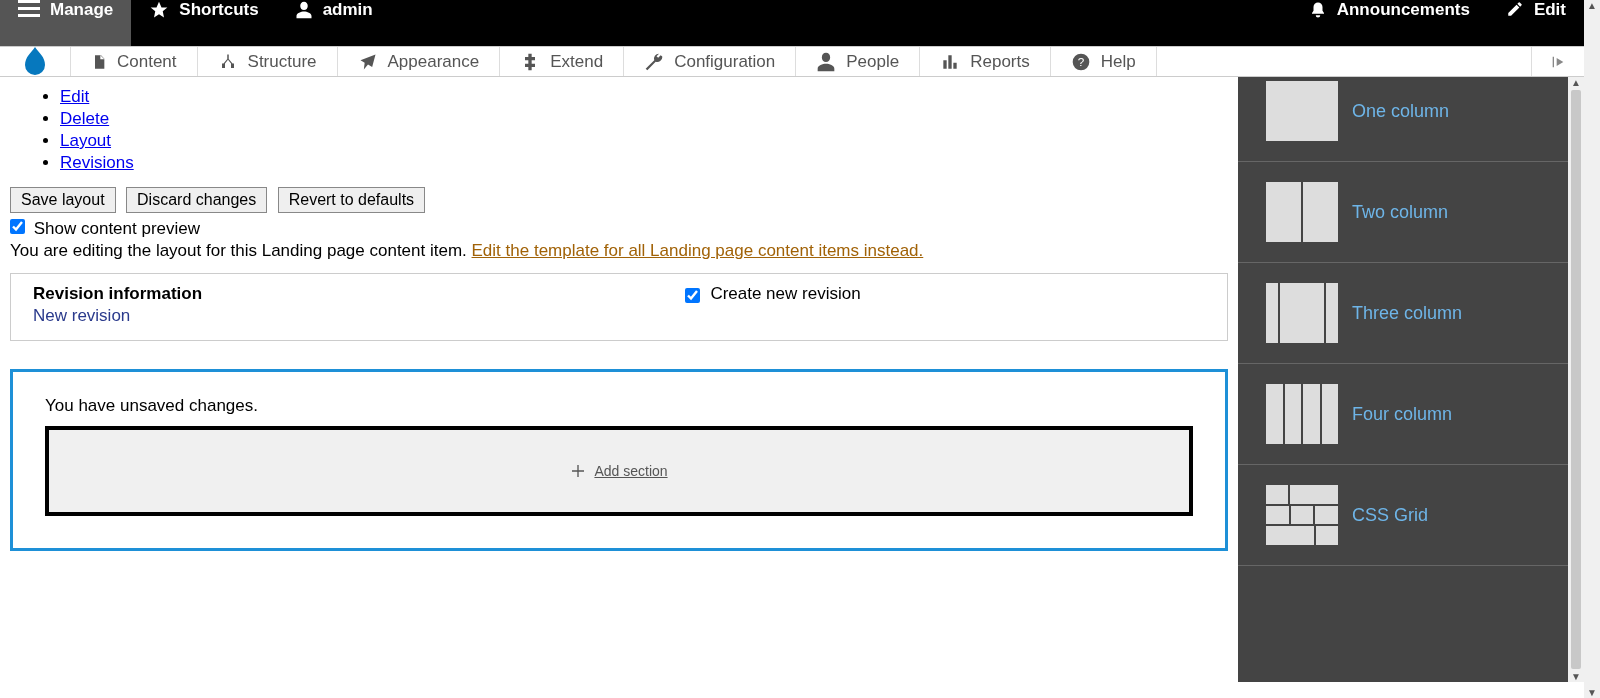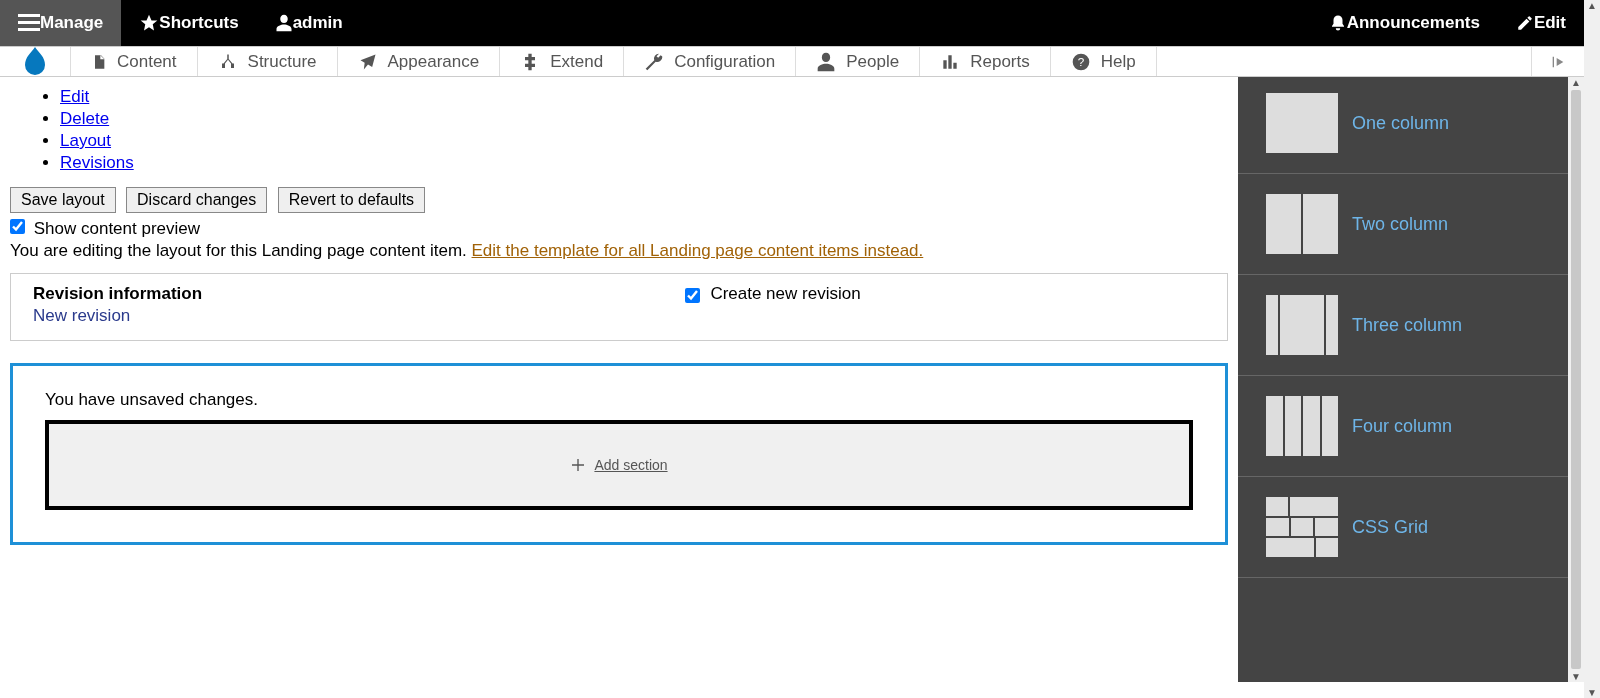--- a/index.html
+++ b/index.html
@@ -2,21 +2,21 @@
 <html><head>
 <meta charset="utf-8">
 <style>
   * { box-sizing: border-box; margin: 0; padding: 0; }
   body { font-family: Arial, Helvetica, sans-serif; font-size: 16px; color: #000; background: #fff; width: 1600px; height: 698px; overflow: hidden; position: relative; }
 
   
   .toolbar-black { background: #000; height: 46px; display: flex; align-items: center; color: #fff; font-weight: bold; }
   .toolbar-black .tb-left { display: flex; align-items: center; height: 100%; }
   .toolbar-black .tb-right { margin-left: auto; display: flex; align-items: center; height: 100%; }
-  .tb-item { display: flex; align-items: center; padding: 0 18px; height: 100%; cursor: pointer; }
+  .tb-item { display: flex; gap: 10px; padding: 0 18px; height: 100%; cursor: pointer; }
   .tb-item.manage { background: #555; }
   .tb-item svg { fill: #fff; }
   .tb-item span { font-size: 17px; }
 
   
   .admin-menu { height: 31px; border-top: 1px solid #ccc; border-bottom: 1px solid #ccc; background: #fff; display: flex; align-items: stretch; }
   .admin-menu .am-item { display: flex; align-items: center; gap: 10px; padding: 0 20px; border-right: 1px solid #ddd; cursor: pointer; color: #555; font-size: 17px; }
   .admin-menu .am-item svg { fill: #555; }
   .admin-menu .am-item.drupal { padding: 0 22px; }
   .admin-menu .am-item.drupal svg { fill: #0678be; }
@@ -37,31 +37,31 @@
   .edit-line a { color: #a16207; text-decoration: underline; }
 
   .revision-box { border: 1px solid #ccc; margin-top: 12px; display: flex; }
   .revision-left { width: 290px; padding: 10px 0 14px 22px; }
   .revision-left .ri-title { font-weight: bold; font-size: 17px; }
   .revision-left .ri-sub { color: #2a3a8c; font-size: 17px; margin-top:2px;}
   .revision-right { flex:1; padding: 10px 0 14px 18px; display:flex; align-items:flex-start;justify-content:center;}
   .revision-right input { margin-right: 10px; margin-top:4px;}
   .revision-right label { font-size:17px; }
 
-  .layout-box { border: 3px solid #1e90d7; margin-top: 22px; padding: 24px 32px 32px 32px; }
+  .layout-box { border: 3px solid #1e90d7; margin-top: 28px; padding: 24px 32px 32px 32px; }
   .layout-box .unsaved { font-size: 17px; margin-bottom: 10px; }
   .add-section { border: 4px solid #000; background: #f0f0f0; height: 90px; display:flex; align-items:center; justify-content:center; cursor:pointer; }
   .add-section .inner { display:flex; align-items:center; gap:8px; color:#555;}
   .add-section .inner .txt { text-decoration: underline; font-size:14px;}
   .add-section .inner svg { fill:#555; }
 
   
   .side-panel { width: 346px; background: #444; color: #ddd; overflow-y: auto; position:relative; }
   .layout-option { display: flex; align-items: center; gap: 14px; padding: 20px 0 20px 28px; border-bottom: 1px solid #666; cursor:pointer; }
-  .layout-option:first-child { padding-top: 16px; }
+  .layout-option:first-child { padding-top: 4px; }
   .layout-option .thumb { width: 72px; height: 60px; display:flex; gap:2px; }
   .layout-option .thumb .col { background:#ddd; }
   .layout-option .label { color:#6eb5e8; font-size:18px; }
   .thumb.one .col { width:100%; }
   .thumb.two .col { width:50%; }
   .thumb.three .c1 { width:18%; } .thumb.three .c2 { width:64%; } .thumb.three .c3 { width:18%; }
   .thumb.four .col { width:25%; }
   .thumb.grid { flex-direction:column; }
   .thumb.grid .row { display:flex; gap:2px; flex:1; }
   .thumb.grid .row .col { flex:1; }

